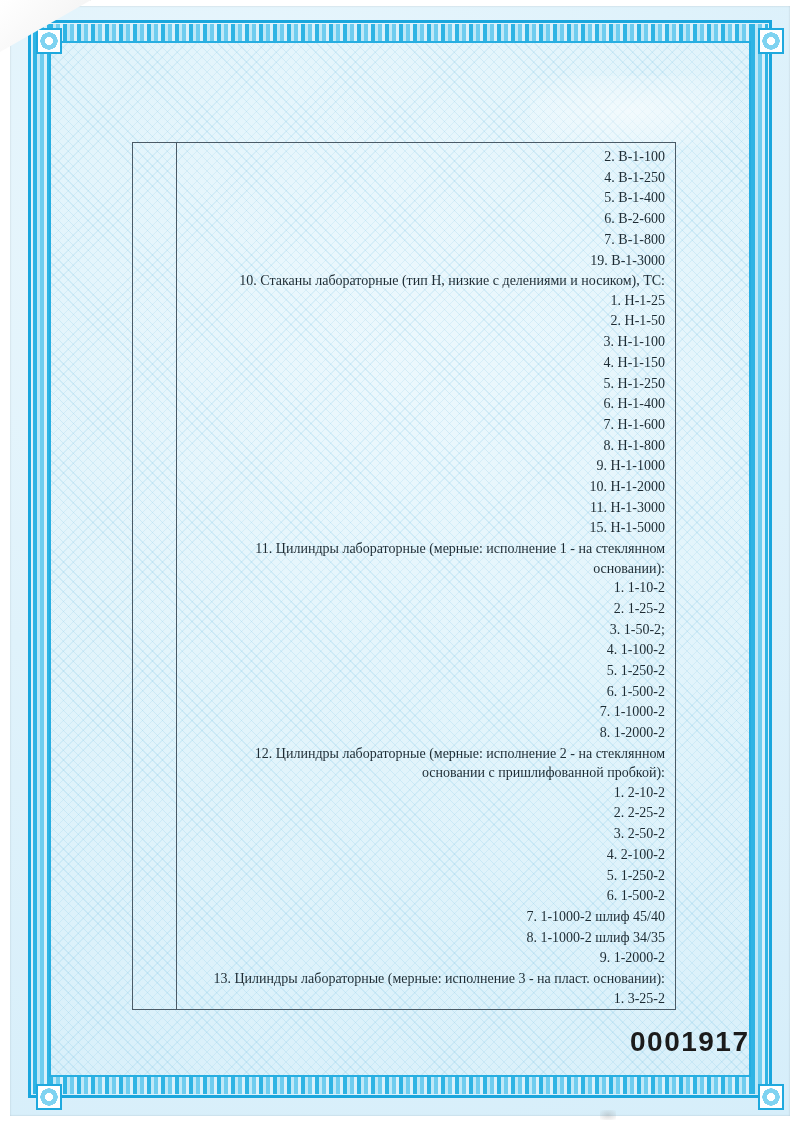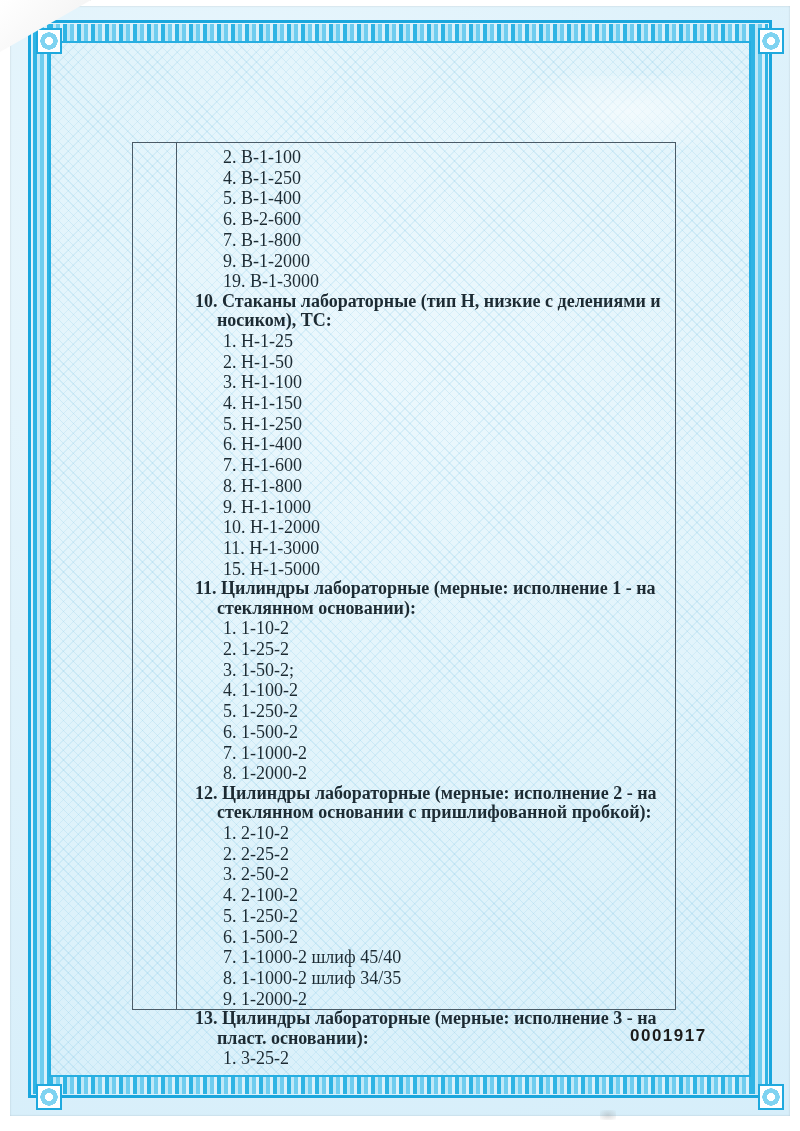--- a/index.html
+++ b/index.html
@@ -129,43 +129,44 @@
     box-sizing: border-box;
   }
   .col-main {
     flex: 1;
     box-sizing: border-box;
     padding: 4px 10px 0 18px;
     position: relative;
   }
 
   .line {
-    font-size: 18px;
+    font-size: 14px;
     line-height: 20.7px;
     color: #1d2b33;
     white-space: pre-wrap;
+    text-align: right;
   }
   .line.item {
     padding-left: 28px;
   }
   .line.heading {
-    font-weight: bold;
+    font-weight: normal;
     padding-left: 0;
     text-indent: -22px;
     margin-left: 22px;
     line-height: 19.5px;
   }
 
   
   .serial {
     position: absolute;
     left: 620px;
     top: 1020px;
     font-family: "Liberation Sans", sans-serif;
-    font-size: 17px;
+    font-size: 28px;
     letter-spacing: 1.5px;
     color: #1b1b1b;
     font-weight: bold;
   }
 
   
   .smudge-a {
     position: absolute;
     left: 520px;
     top: 70px;
@@ -203,21 +204,20 @@
     <div class="smudge-a"></div>
 
     <div class="content-table">
       <div class="col-narrow"></div>
       <div class="col-main" id="lines-host">
           <div class="line item">2. В-1-100</div>
           <div class="line item">4. В-1-250</div>
           <div class="line item">5. В-1-400</div>
           <div class="line item">6. В-2-600</div>
           <div class="line item">7. В-1-800</div>
-          <div class="line item">9. В-1-2000</div>
           <div class="line item">19. В-1-3000</div>
           <div class="line heading">10. Стаканы лабораторные (тип Н, низкие с делениями и носиком), ТС:</div>
           <div class="line item">1. Н-1-25</div>
           <div class="line item">2. Н-1-50</div>
           <div class="line item">3. Н-1-100</div>
           <div class="line item">4. Н-1-150</div>
           <div class="line item">5. Н-1-250</div>
           <div class="line item">6. Н-1-400</div>
           <div class="line item">7. Н-1-600</div>
           <div class="line item">8. Н-1-800</div>

